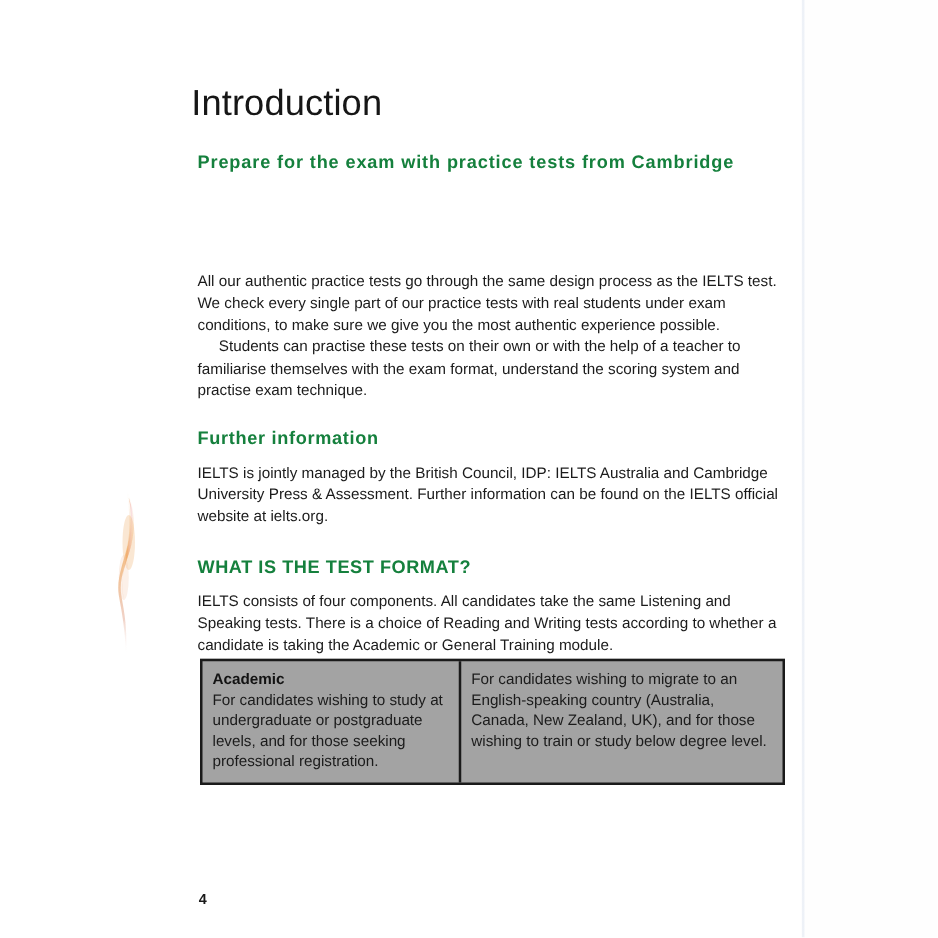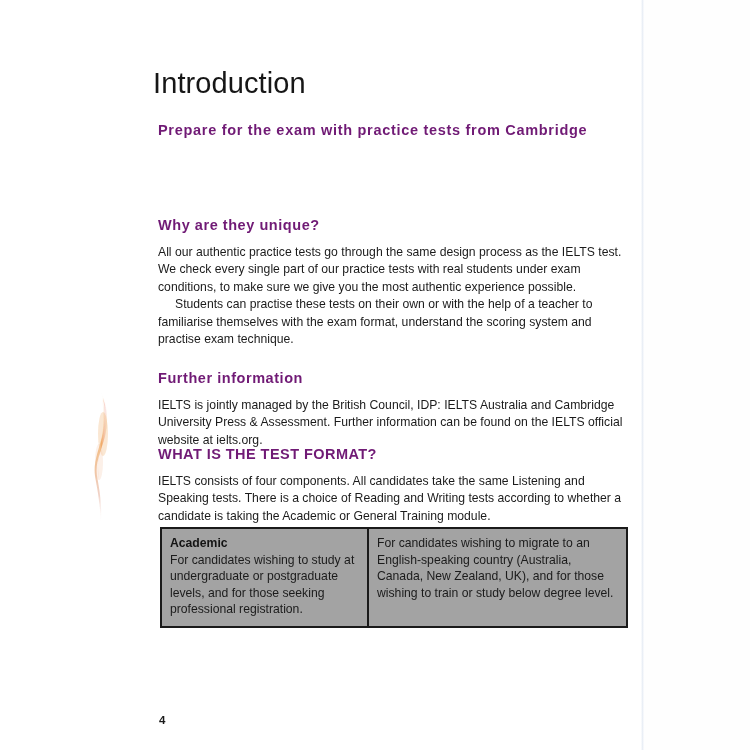--- a/index.html
+++ b/index.html
@@ -82,21 +82,21 @@
   }
 
   .section {
     position: absolute;
     left: 6px;
     width: 472px;
   }
 
   .s-head {
     font-weight: 700;
-    color: #701a75;
+    color: #15803d;
     margin: 0 0 11px 0;
   }
 
   .s-head.style-title {
     font-size: 14.5px;
     letter-spacing: 0.7px;
   }
 
   .s-head.style-plain {
     font-size: 14.5px;
@@ -201,26 +201,25 @@
 
   <div class="content">
 
     <h1 class="doc-title">Introduction</h1>
 
     <div class="section" style="top:122px;">
       <h2 class="s-head style-title">Prepare for the exam with practice tests from Cambridge</h2>
     </div>
 
     <div class="section" style="top:217px;">
-      <h2 class="s-head style-plain">Why are they unique?</h2>
       <p class="s-body">All our authentic practice tests go through the same design process as the IELTS test. We check every single part of our practice tests with real students under exam conditions, to make sure we give you the most authentic experience possible.</p>
       <p class="s-body">Students can practise these tests on their own or with the help of a teacher to familiarise themselves with the exam format, understand the scoring system and practise exam technique.</p>
     </div>
 
-    <div class="section" style="top:370px;">
+    <div class="section" style="top:343px;">
       <h2 class="s-head style-plain">Further information</h2>
       <p class="s-body">IELTS is jointly managed by the British Council, IDP: IELTS Australia and Cambridge University Press &amp; Assessment. Further information can be found on the IELTS official website at ielts.org.</p>
     </div>
 
     <div class="section" style="top:446px;">
       <h2 class="s-head style-caps">WHAT IS THE TEST FORMAT?</h2>
       <p class="s-body">IELTS consists of four components. All candidates take the same Listening and Speaking tests. There is a choice of Reading and Writing tests according to whether a candidate is taking the Academic or General Training module.</p>
     </div>
 
     <div class="format-table">

